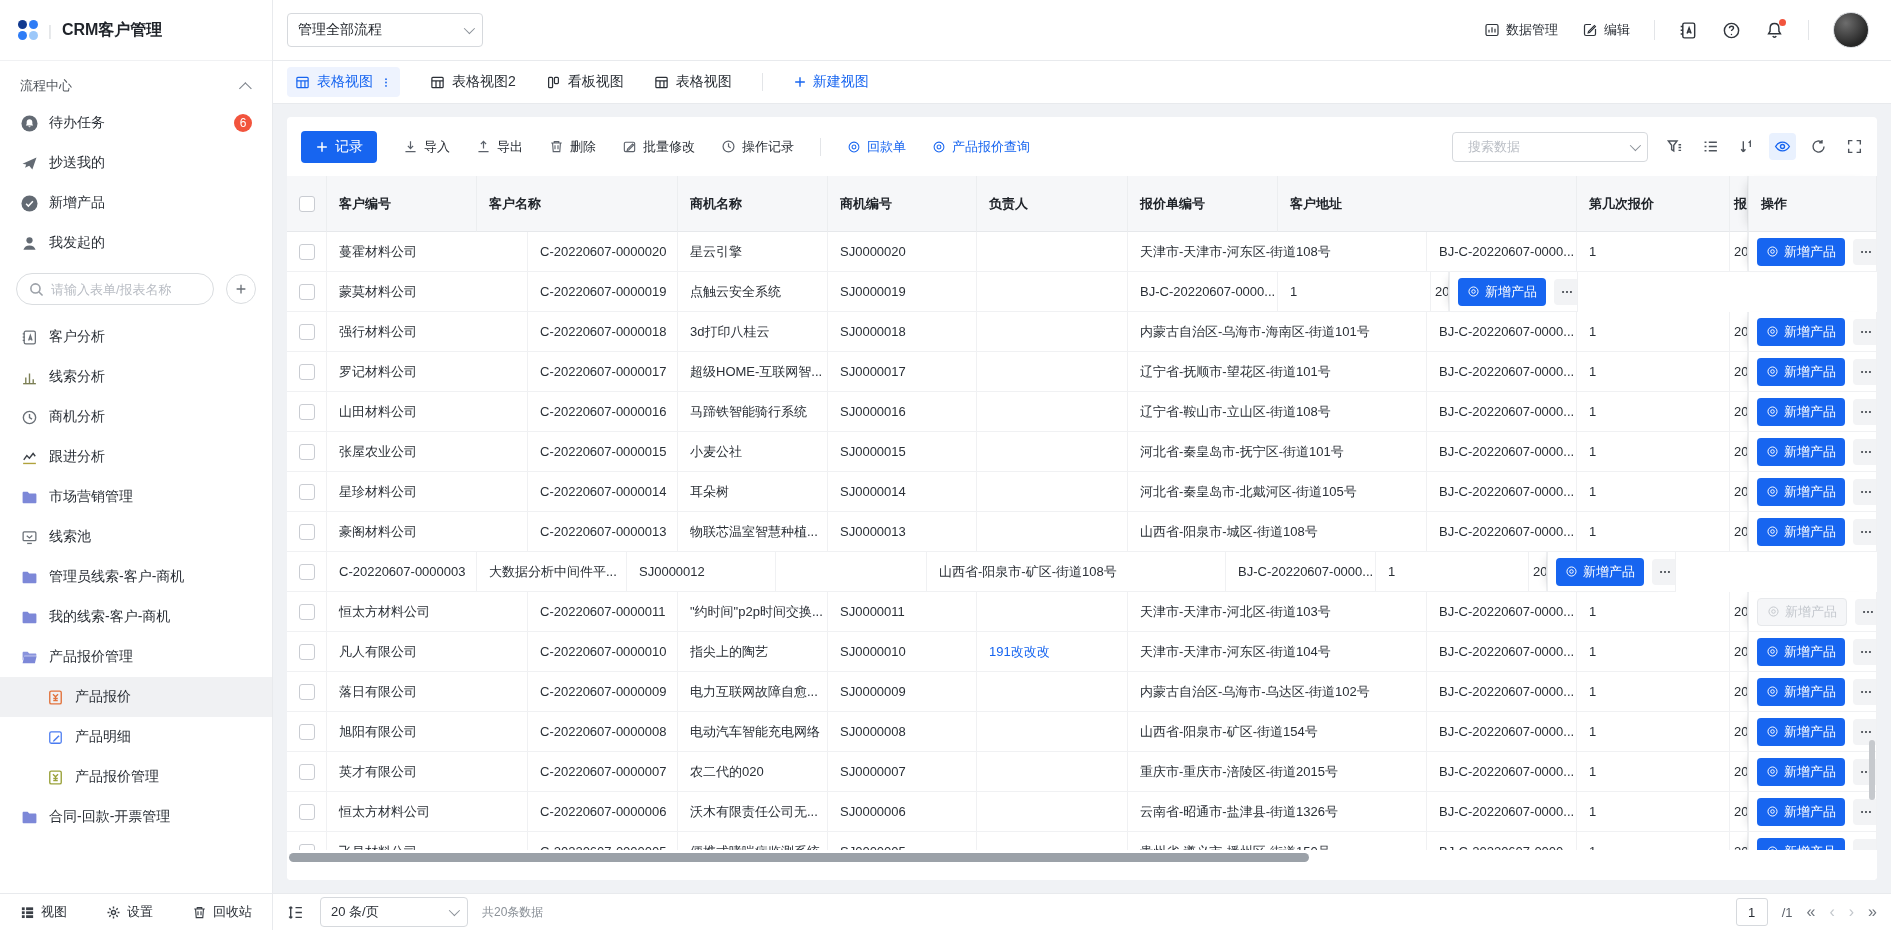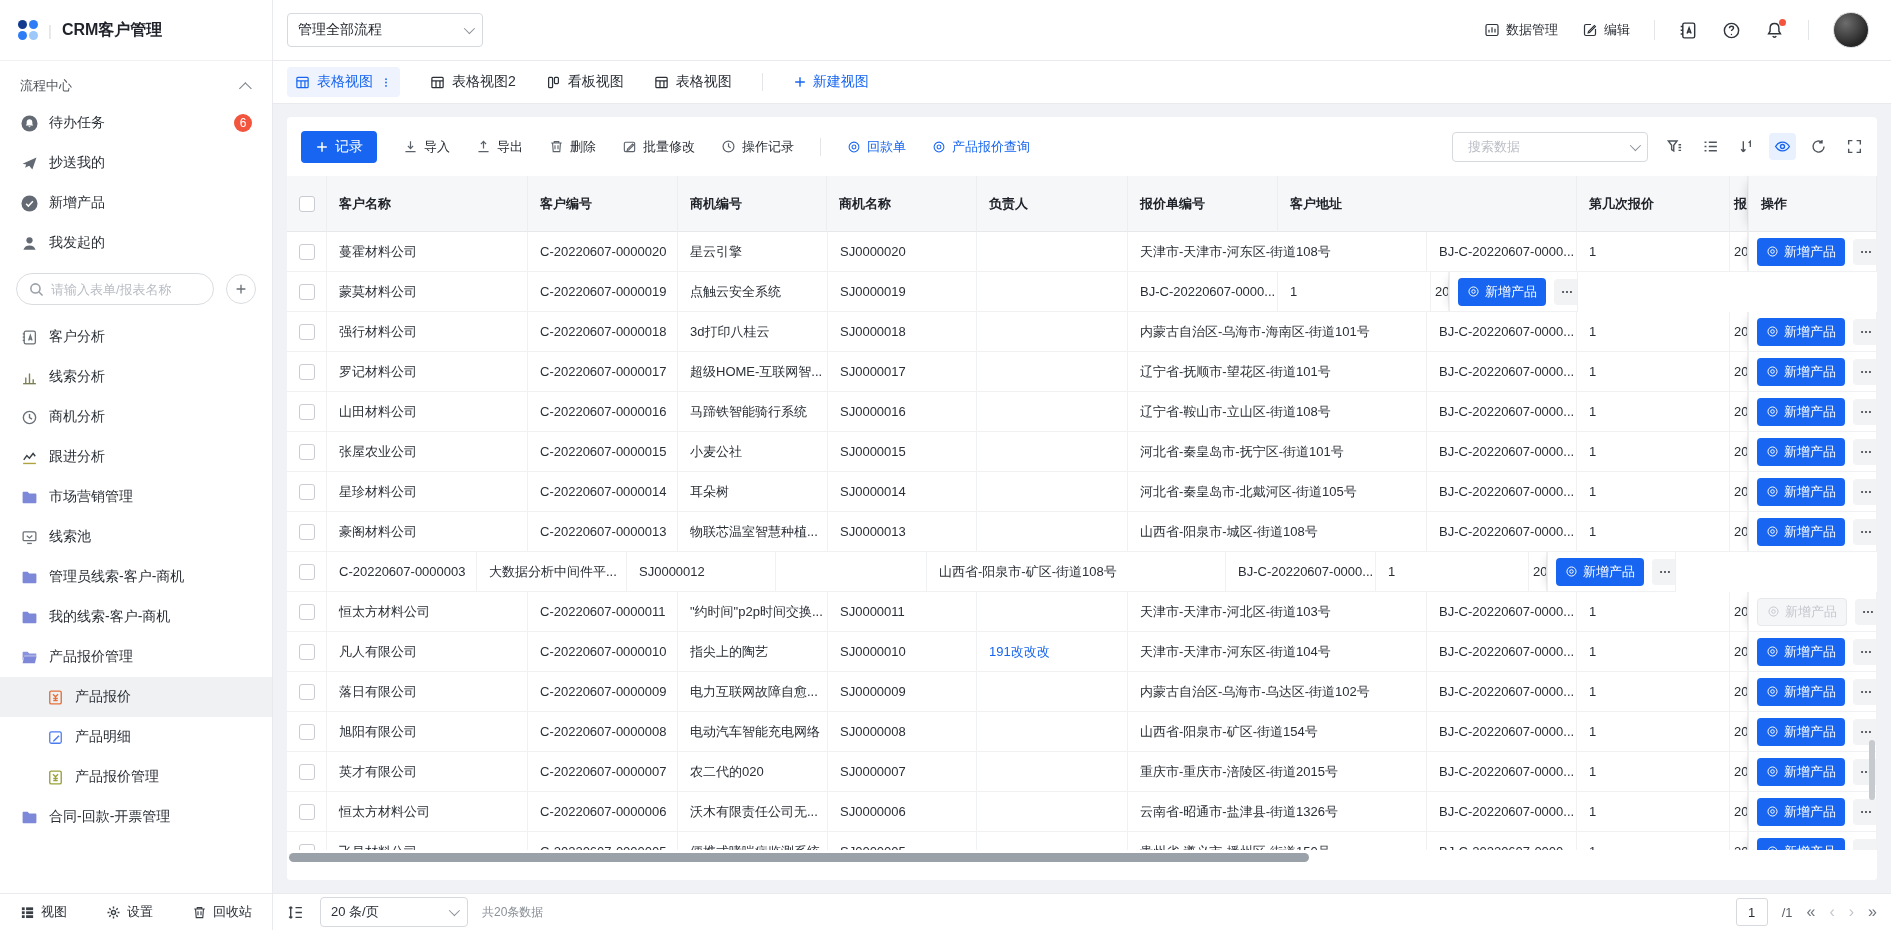--- a/index.html
+++ b/index.html
@@ -573,24 +573,24 @@
             </svg>
           </span>
         </div>
       </div>
   </div>
   <div class="tbl">
     <div class="tbl-header" id="tbl-header">
         <div class="th cell-check" style="width:40px">
           <span class="checkbox"></span>
         </div>
+        <div class="th" style="width:150px">客户编号</div>
         <div class="th" style="width:201px">客户名称</div>
-        <div class="th" style="width:150px">客户编号</div>
+        <div class="th" style="width:150px">商机名称</div>
         <div class="th" style="width:149px">商机编号</div>
-        <div class="th" style="width:150px">商机名称</div>
         <div class="th" style="width:151px">负责人</div>
         <div class="th" style="width:150px">报价单编号</div>
         <div class="th" style="width:299px">客户地址</div>
         <div class="th" style="width:153px">第几次报价</div>
         <div class="th th-clip" style="width:18px">报</div>
         <div class="th th-op" style="width:129px">操作</div>
       </div>
     <div id="tbl-body">
         <div class="tr">
           <div class="td cell-check" style="width:40px">

